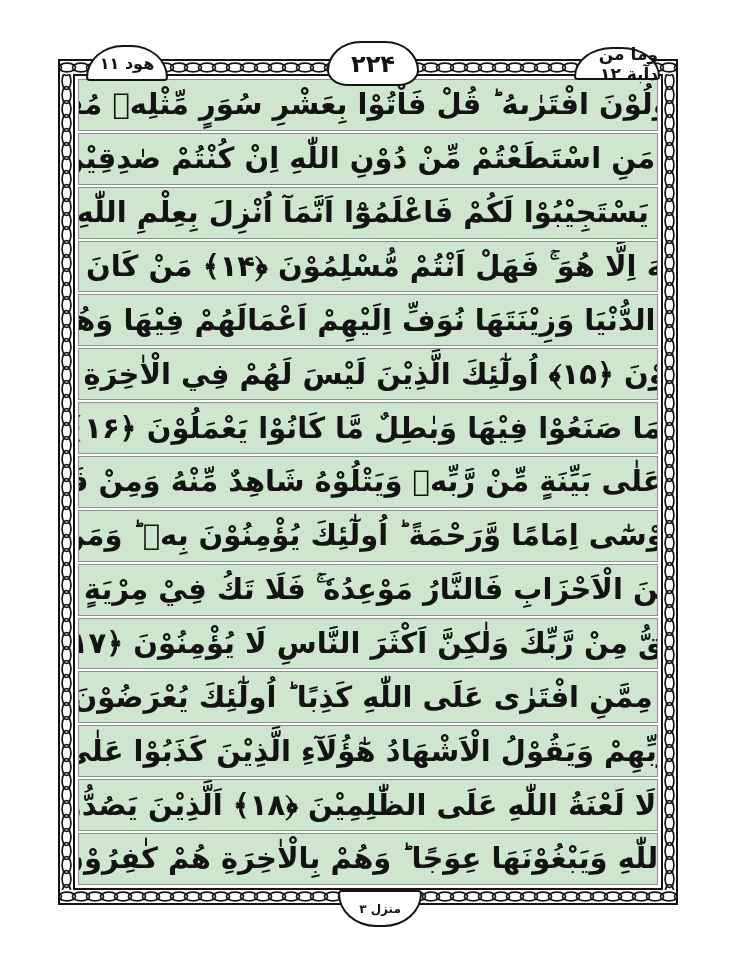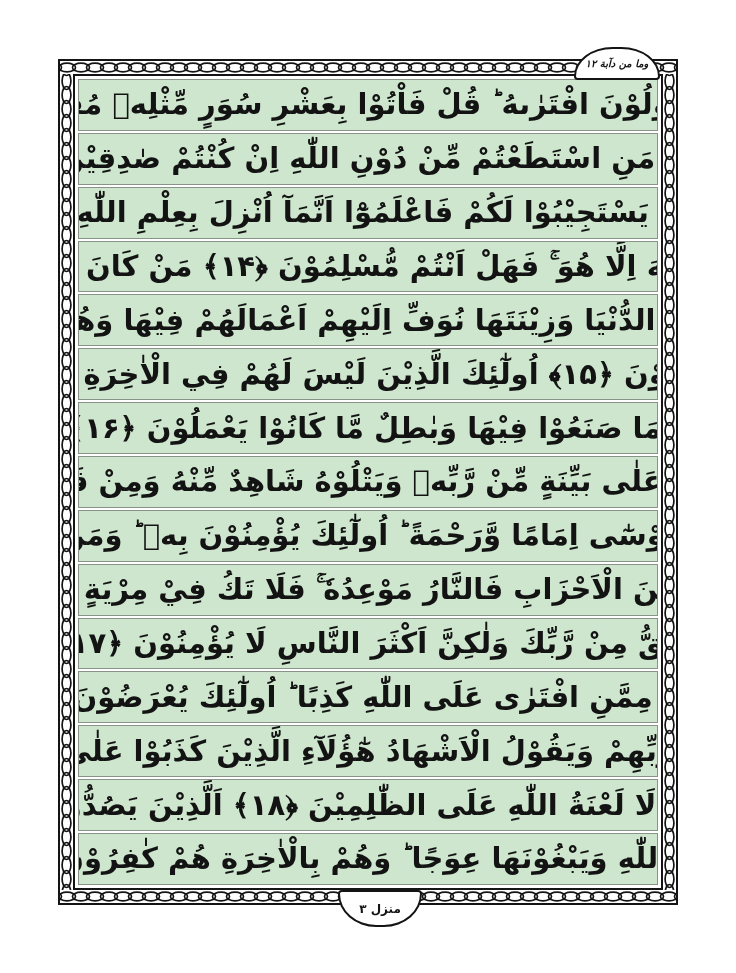--- a/index.html
+++ b/index.html
@@ -64,22 +64,21 @@
     direction: rtl;
   }
   .cartouche-surah {
     left: 86px; top: 45px; width: 82px; height: 36px;
     border-radius: 48% 48% 4px 4px / 95% 95% 4px 4px;
     font-size: 16px;
   }
   .cartouche-juz {
     left: 574px; top: 47px; width: 86px; height: 33px;
     border-radius: 48% 48% 4px 4px / 95% 95% 4px 4px;
-    font-size: 10px;
-    font-style: italic;
+    font-size: 17px;
   }
   .cartouche-page-number {
     left: 327px; top: 41px; width: 92px; height: 45px;
     border-radius: 42% 42% 26% 26% / 75% 75% 40% 40%;
     font-size: 24px;
   }
   .cartouche-manzil {
     left: 338px; top: 890px; width: 84px; height: 37px;
     border-radius: 4px 4px 48% 48% / 4px 4px 95% 95%;
     font-size: 12px;
@@ -132,21 +131,27 @@
         <div class="line">كِتٰبُ مُوْسٰٓى اِمَامًا وَّرَحْمَةً ؕ اُولٰٓئِكَ يُؤْمِنُوْنَ بِهٖ ؕ وَمَنْ يَّكْفُرْ</div>
         <div class="line">بِهٖ مِنَ الْاَحْزَابِ فَالنَّارُ مَوْعِدُهٗ ۚ فَلَا تَكُ فِيْ مِرْيَةٍ مِّنْهُ</div>
         <div class="line">اِنَّهُ الْحَقُّ مِنْ رَّبِّكَ وَلٰكِنَّ اَكْثَرَ النَّاسِ لَا يُؤْمِنُوْنَ ﴿۱۷﴾ وَمَنْ</div>
         <div class="line">اَظْلَمُ مِمَّنِ افْتَرٰى عَلَى اللّٰهِ كَذِبًا ؕ اُولٰٓئِكَ يُعْرَضُوْنَ عَلٰى</div>
         <div class="line">رَبِّهِمْ وَيَقُوْلُ الْاَشْهَادُ هٰٓؤُلَآءِ الَّذِيْنَ كَذَبُوْا عَلٰى</div>
         <div class="line">رَبِّهِمْ ۚ اَلَا لَعْنَةُ اللّٰهِ عَلَى الظّٰلِمِيْنَ ﴿۱۸﴾ اَلَّذِيْنَ يَصُدُّوْنَ عَنْ</div>
         <div class="line">سَبِيْلِ اللّٰهِ وَيَبْغُوْنَهَا عِوَجًا ؕ وَهُمْ بِالْاٰخِرَةِ هُمْ كٰفِرُوْنَ ﴿۱۹﴾</div>
       </div>
   </div>
 
+  <div class="cartouche cartouche-surah">
+    <span class="badge-label">هود ۱۱</span>
+  </div>
 
+  <div class="cartouche cartouche-page-number">
+    <span class="badge-label">۲۲۴</span>
+  </div>
 
   <div class="cartouche cartouche-juz">
     <span class="badge-label">وما من دآبة ۱۲</span>
   </div>
 
   <div class="cartouche cartouche-manzil">
     <span class="badge-label">منزل ۳</span>
   </div>
 
 </div>

